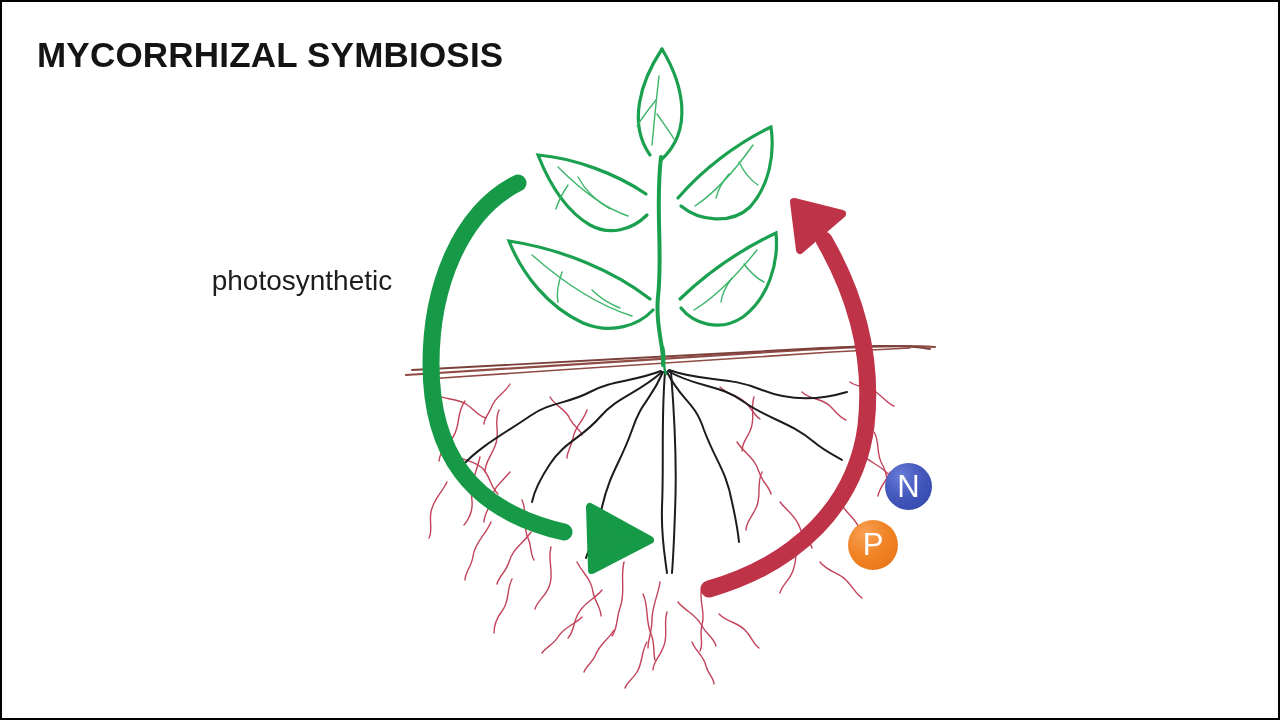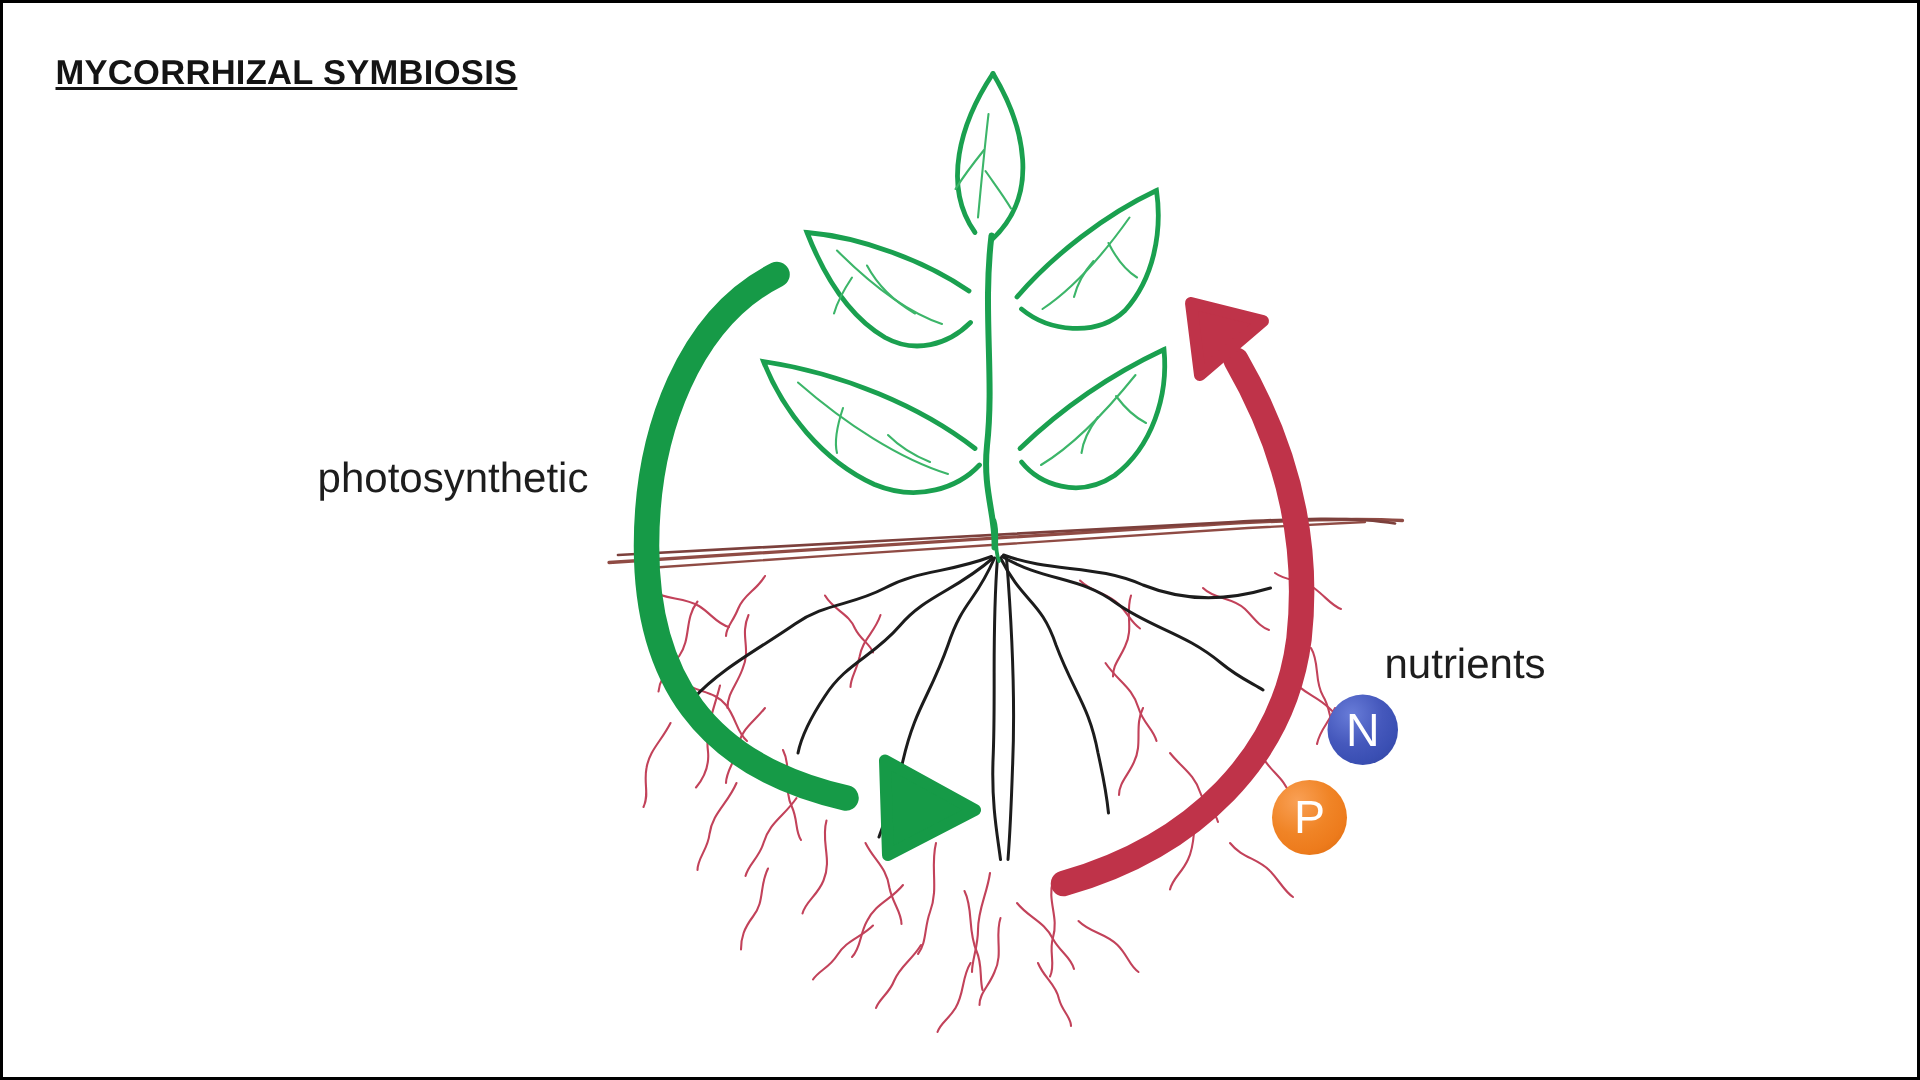--- a/index.html
+++ b/index.html
@@ -3,29 +3,27 @@
 <meta charset="utf-8">
 <style>
   html,body{margin:0;padding:0;background:#000;}
   .frame{
     position:relative;width:1280px;height:720px;background:#ffffff;
     box-sizing:border-box;border:2px solid #000;overflow:hidden;
     font-family:"Liberation Sans", sans-serif;
   }
   .title{
     position:absolute;left:35px;top:33px;
-    font-size:23px;font-weight:bold;letter-spacing:.2px;color:#141414;
+    font-size:35px;font-weight:bold;letter-spacing:.2px;color:#141414;
     white-space:nowrap;
-    text-decoration:underline;
   }
   .diagram-svg{position:absolute;left:0;top:0;width:1280px;height:720px;}
   .label{
     position:absolute;color:#1d1d1d;font-size:28px;line-height:33px;
     font-weight:400;
-    margin-top:38px;
   }
   .label-sugar{left:150px;top:262px;width:300px;text-align:center;}
   .label-nutrients{left:921px;top:386px;width:160px;}
   .badge{
     position:absolute;border-radius:50%;display:flex;align-items:center;
     justify-content:center;color:#fff;font-size:31px;font-weight:400;
   }
   .badge-n{
     left:883px;top:461px;width:47px;height:47px;
     background:radial-gradient(circle at 34% 28%, #687cd8 0%, #4558bc 45%, #3a4fb3 70%, #30429c 100%);
@@ -156,21 +154,20 @@
 
     <g>
       <path fill="none" stroke="#bf3349" stroke-width="17" stroke-linecap="round" d="M707 587 C 795 562 854 502 864 424 C 872 352 852 290 822 238"></path>
       <polygon points="792,200 840,212 798,248" fill="#bf3349" stroke="#bf3349" stroke-width="8" stroke-linejoin="round"></polygon>
     </g>
   </svg>
 
   <div class="label label-sugar">
     <div>photosynthetic</div>
   </div>
-  <div class="label label-nutrients">nutrients</div>
 
   <div class="badge badge-n">
     <span>N</span>
   </div>
   <div class="badge badge-p">
     <span>P</span>
   </div>
 
 </div>
 

